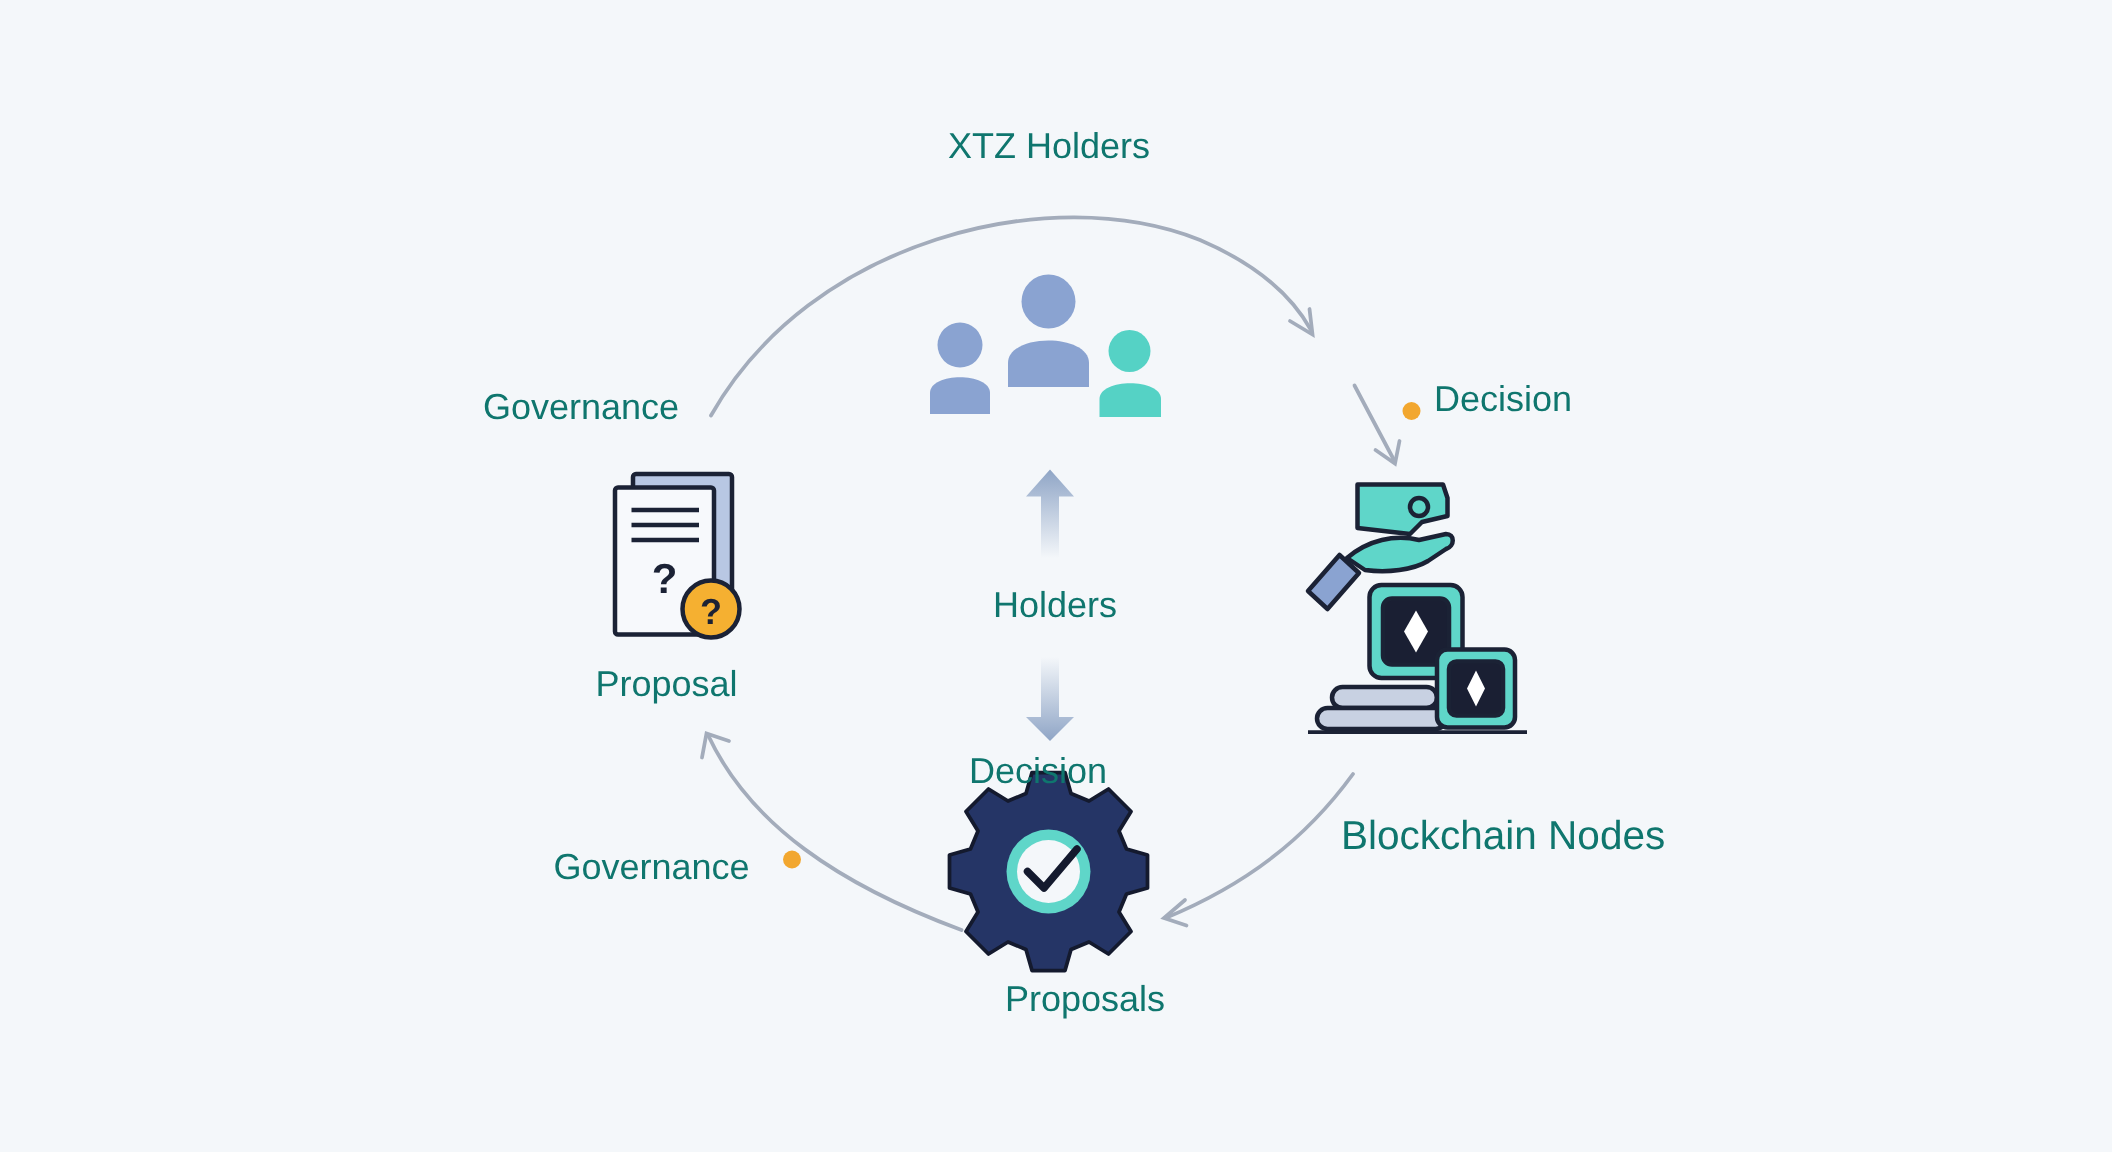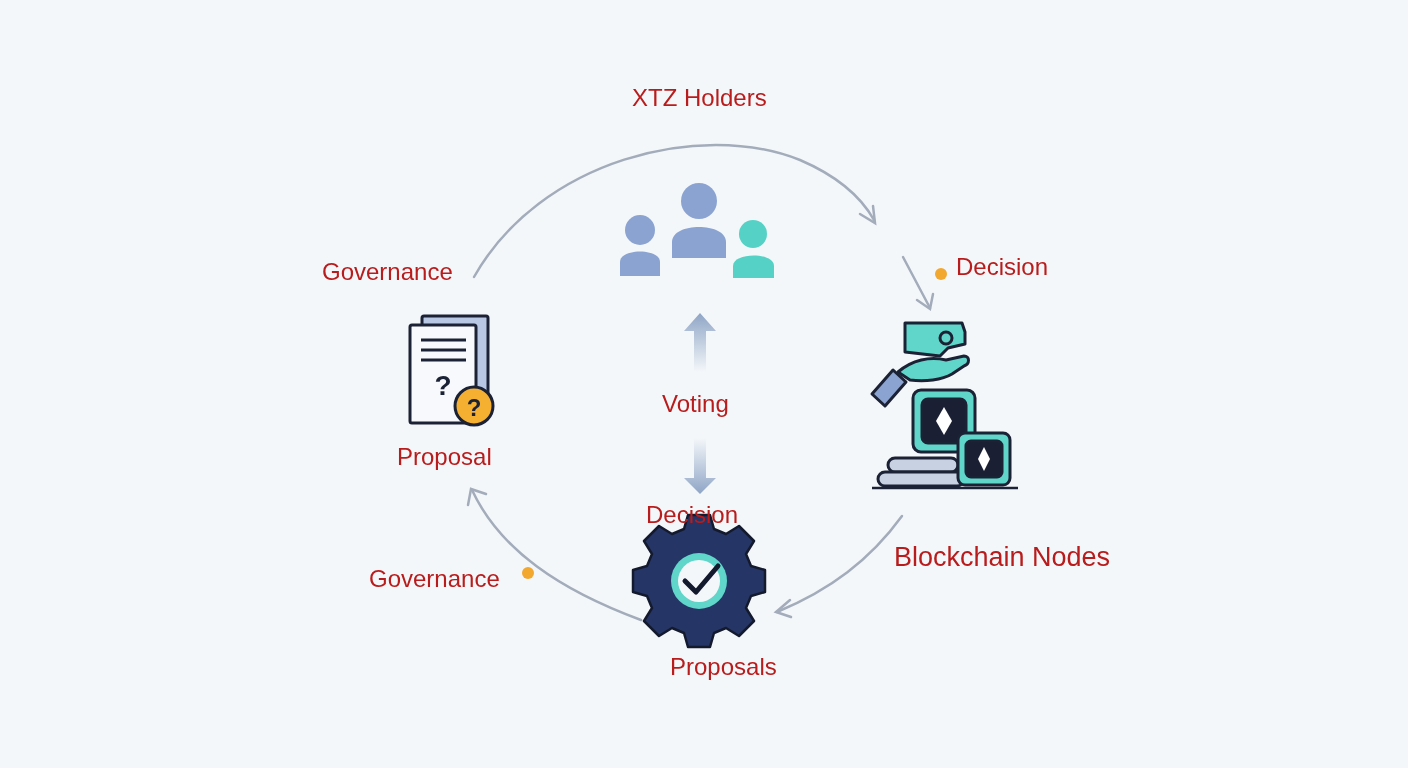--- a/index.html
+++ b/index.html
@@ -10,21 +10,21 @@
       color: #15181f;
       position: relative;
     }
     .stage { position: absolute; left: 0; top: 0; width: 1408px; height: 768px; }
     svg.diagram { position: absolute; left: 0; top: 0; }
     .label {
       position: absolute;
       font-size: 24px;
       line-height: 1;
       white-space: nowrap;
-      color: #b91c1c;
+      color: #0f766e;
       text-align: right;
     }
     .label.sm { font-size: 27px; }
     .dot {
       position: absolute; width: 12px; height: 12px; border-radius: 50%;
     }
   </style>
 </head>
 <body>
 
@@ -127,15 +127,15 @@
 
   <div class="label" style="left:646px; top:655px;margin-left:24px;">Proposals</div>
 
   <div class="label" style="left:369px; top:567px;">Governance</div>
   <div class="dot" style="left:522px; top:567px; background:#f2a72f;"></div>
 
   <div class="label" style="left:397px; top:445px;">Proposal</div>
 
   <div class="label" style="left:322px; top:260px;">Governance</div>
 
-  <div class="label" style="left:662px; top:392px;">Voting</div>
+  <div class="label" style="left:662px; top:392px;">Holders</div>
   <div class="label" style="left:646px; top:503px;">Decision</div>
 </div>
 
 </body></html>

